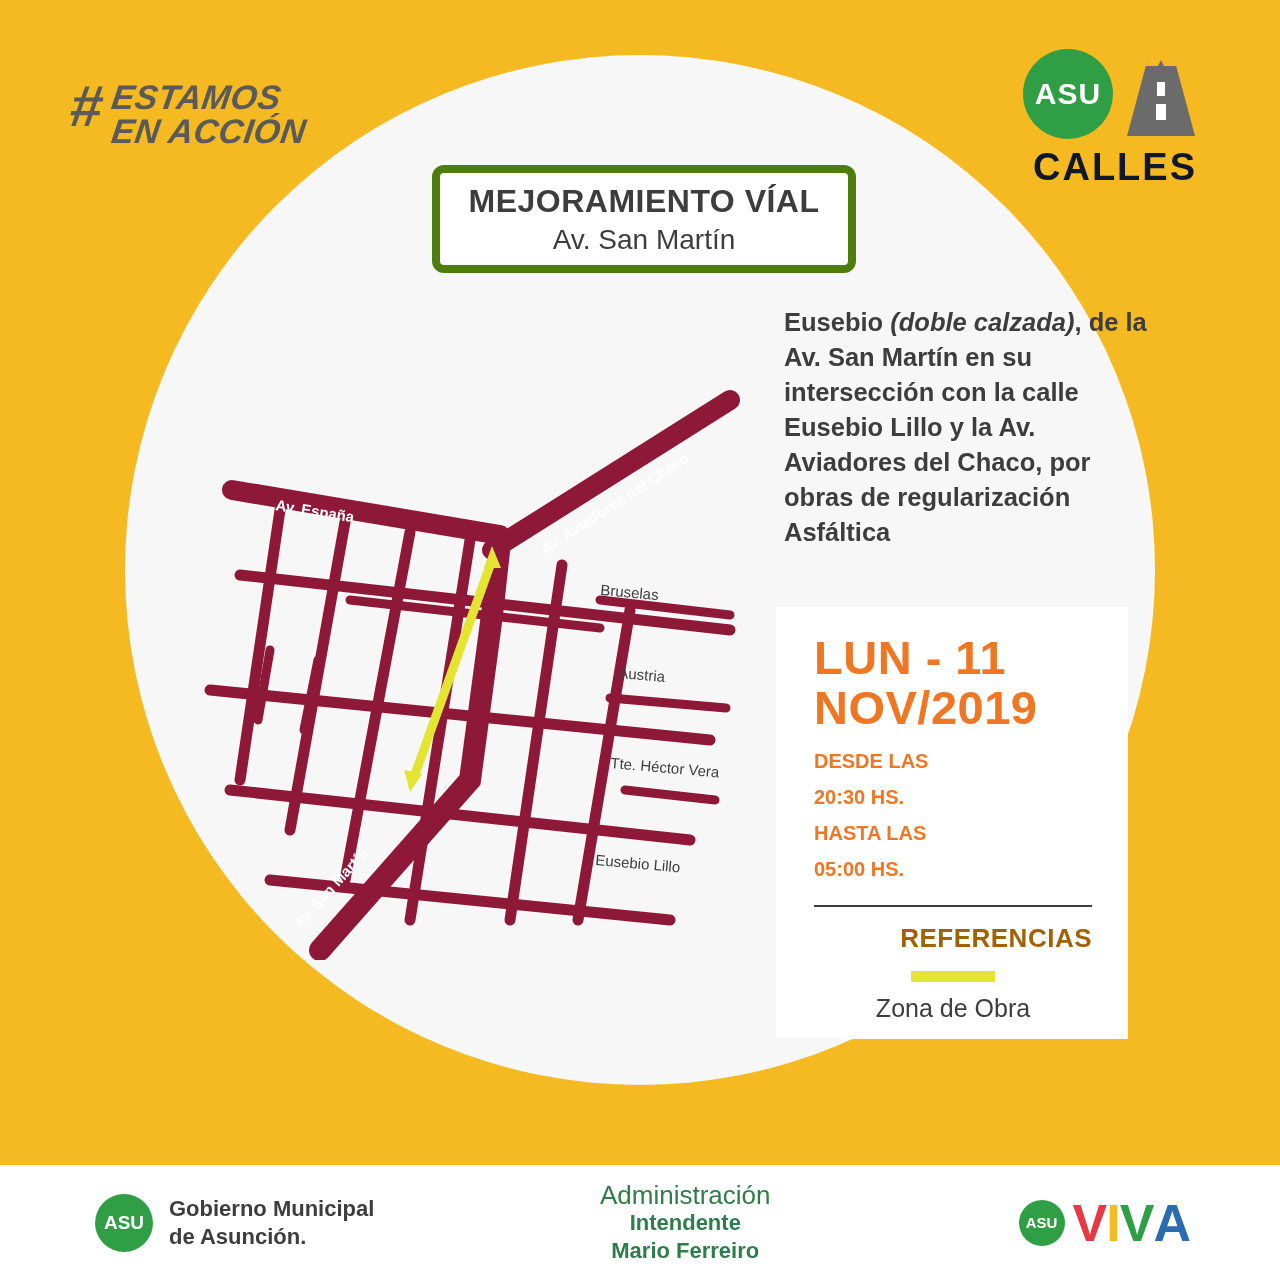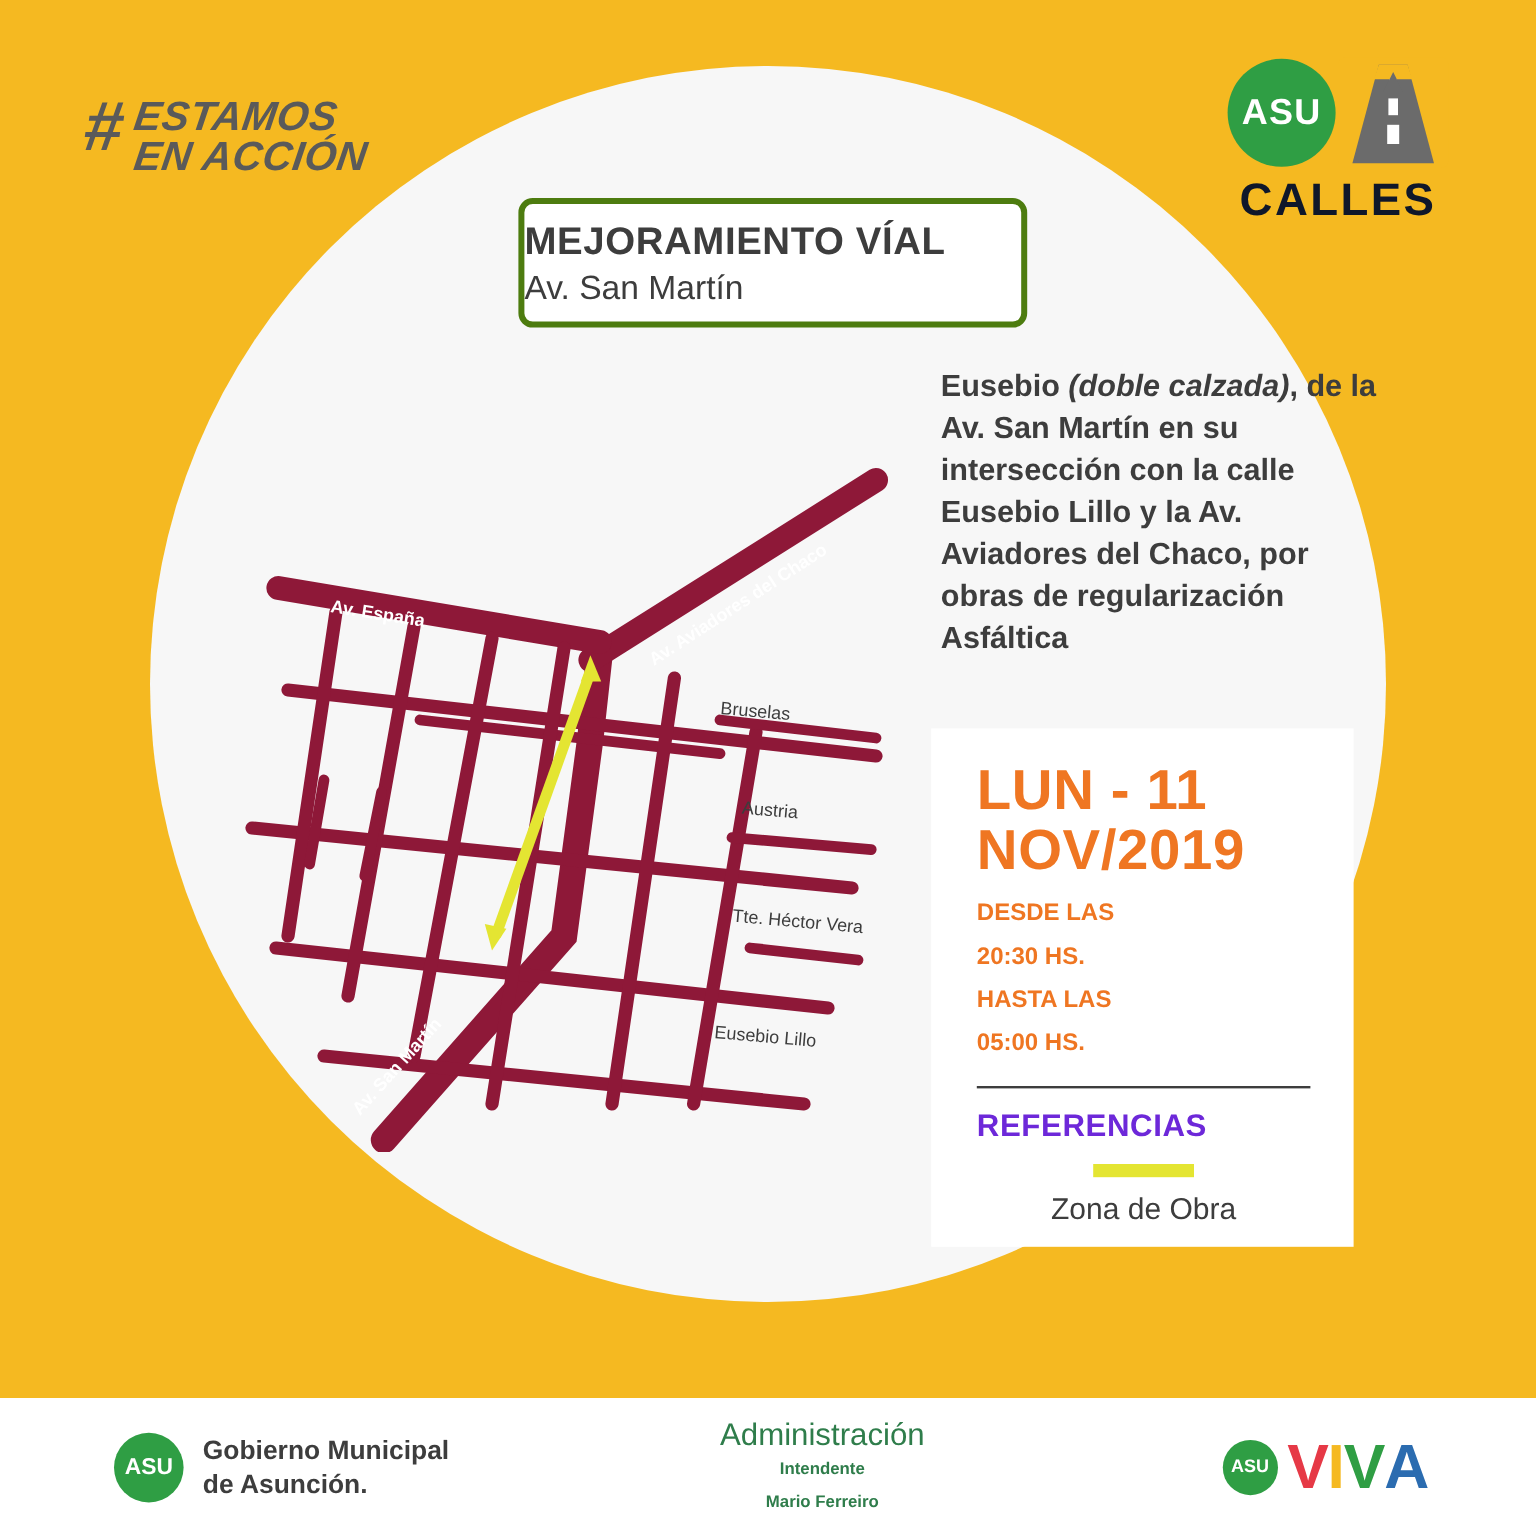--- a/index.html
+++ b/index.html
@@ -103,24 +103,25 @@
   }
 
   
   .title-card {
     position: absolute;
     left: 432px;
     top: 165px;
     width: 424px;
     height: 108px;
     background: #ffffff;
-    border: 5px solid #4d7c0f;
+    border: 8px solid #4d7c0f;
     border-radius: 12px;
     display: flex;
     flex-direction: column;
+    align-items: center;
     justify-content: center;
     box-sizing: border-box;
   }
   .title-main {
     font-size: 32px;
     font-weight: bold;
     color: #3d3d3d;
     letter-spacing: 0.5px;
   }
   .title-sub {
@@ -172,23 +173,23 @@
   }
   .divider {
     margin: 18px 0 16px 0;
     height: 2px;
     background: #3d3d3d;
     width: 278px;
   }
   .refs-title {
     font-size: 26px;
     font-weight: bold;
-    color: #6d28d9;
+    color: #a16207;
     letter-spacing: 0.5px;
-    text-align: left;
+    text-align: right;
     width: 278px;
   }
   .ref-row {
     margin-top: 14px;
     width: 278px;
     text-align: center;
   }
   .ref-swatch {
     display: inline-block;
     width: 84px;
@@ -260,21 +261,21 @@
     line-height: 28px;
   }
   .foot-admin {
     position: absolute;
     left: 600px;
     text-align: center;
     line-height: 28px;
   }
   .foot-admin .l1 { font-size: 26px; color: #2f7d4b; }
   .foot-admin .l2, .foot-admin .l3 {
-    font-size: 14px; font-weight: bold; color: #2f7d4b;
+    font-size: 22px; font-weight: bold; color: #2f7d4b;
   }
   .foot-viva {
     position: absolute;
     right: 90px;
     display: flex;
     align-items: center;
     gap: 8px;
   }
   .viva-asu {
     width: 46px;

